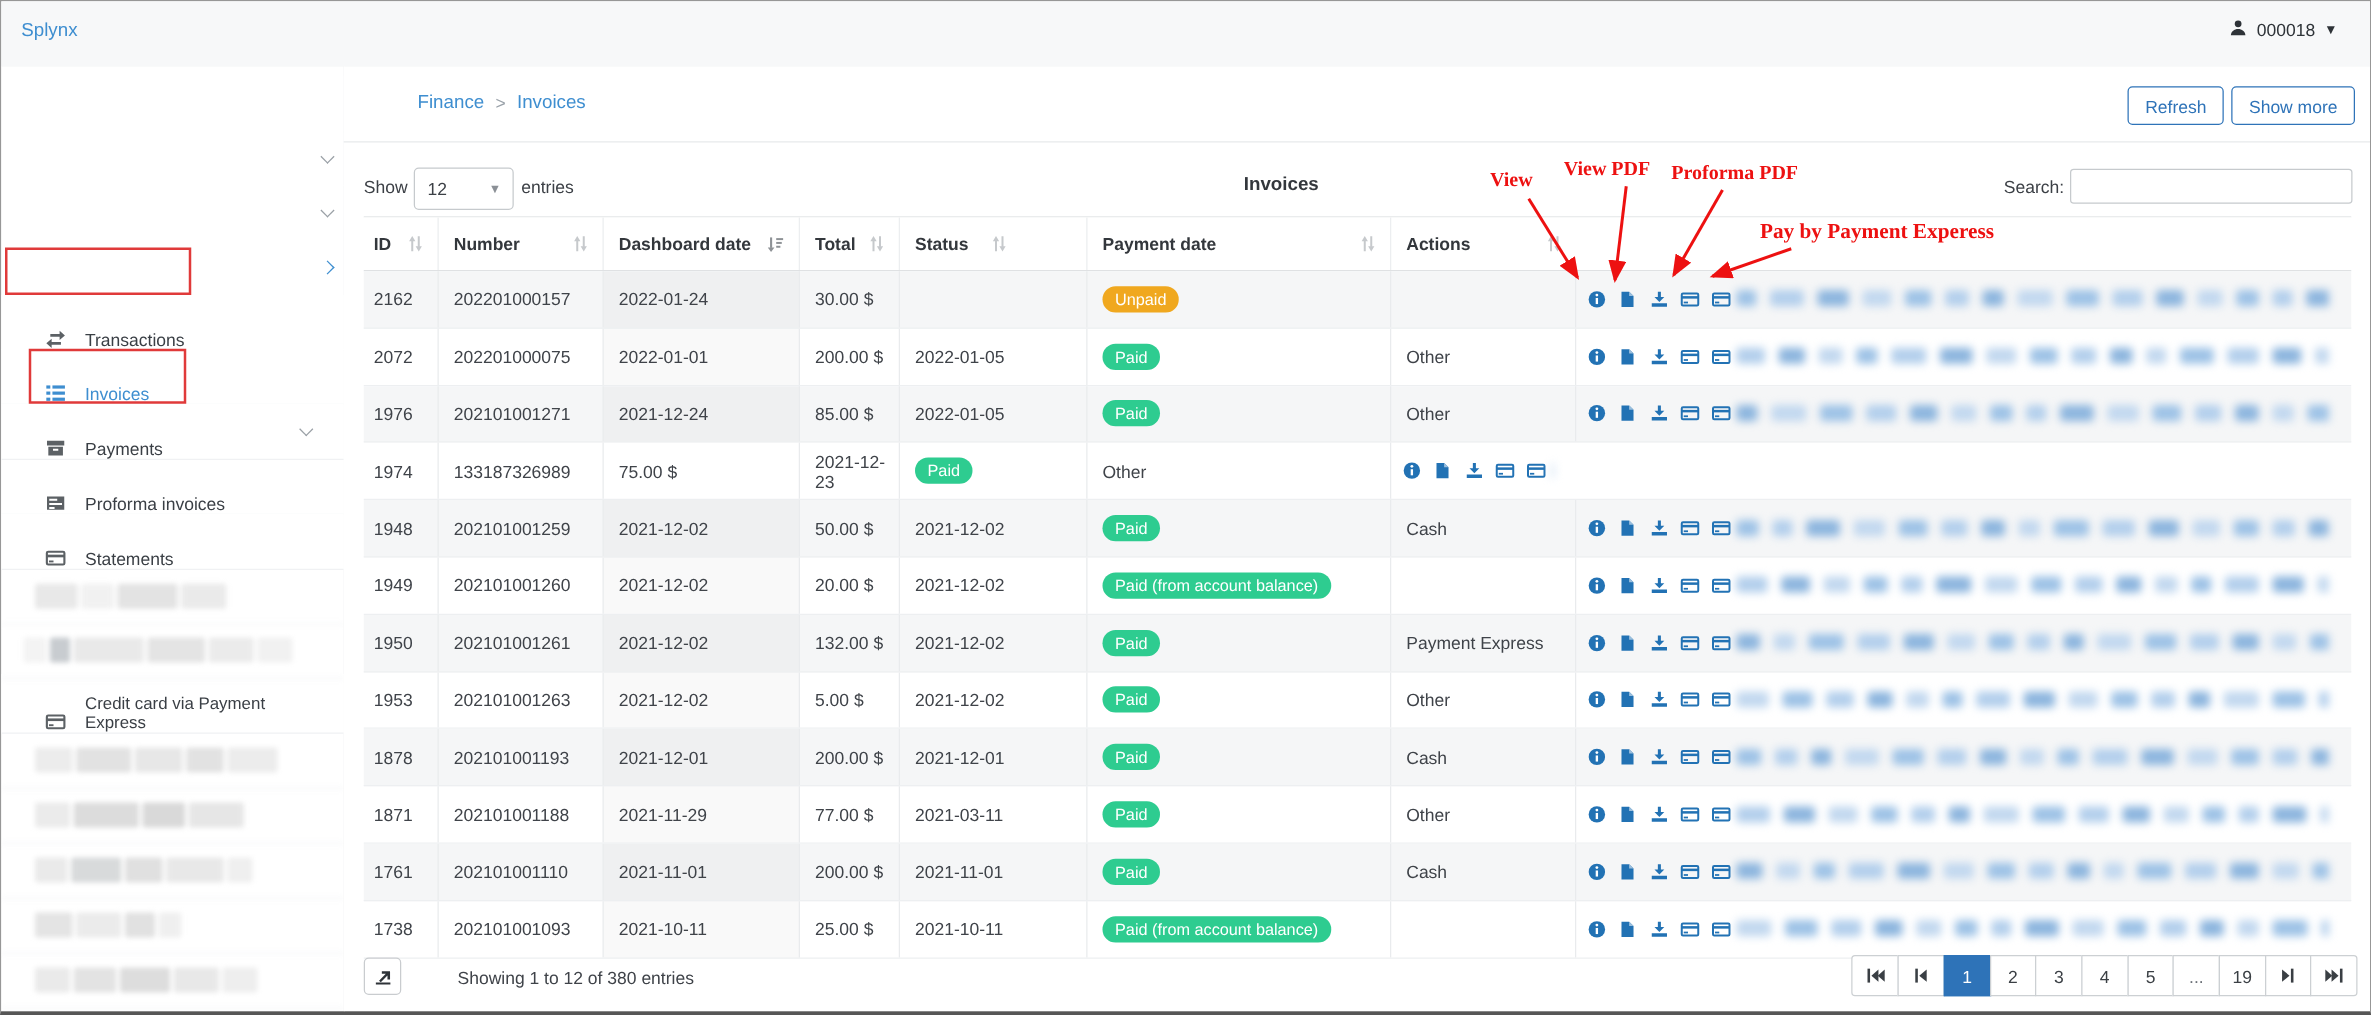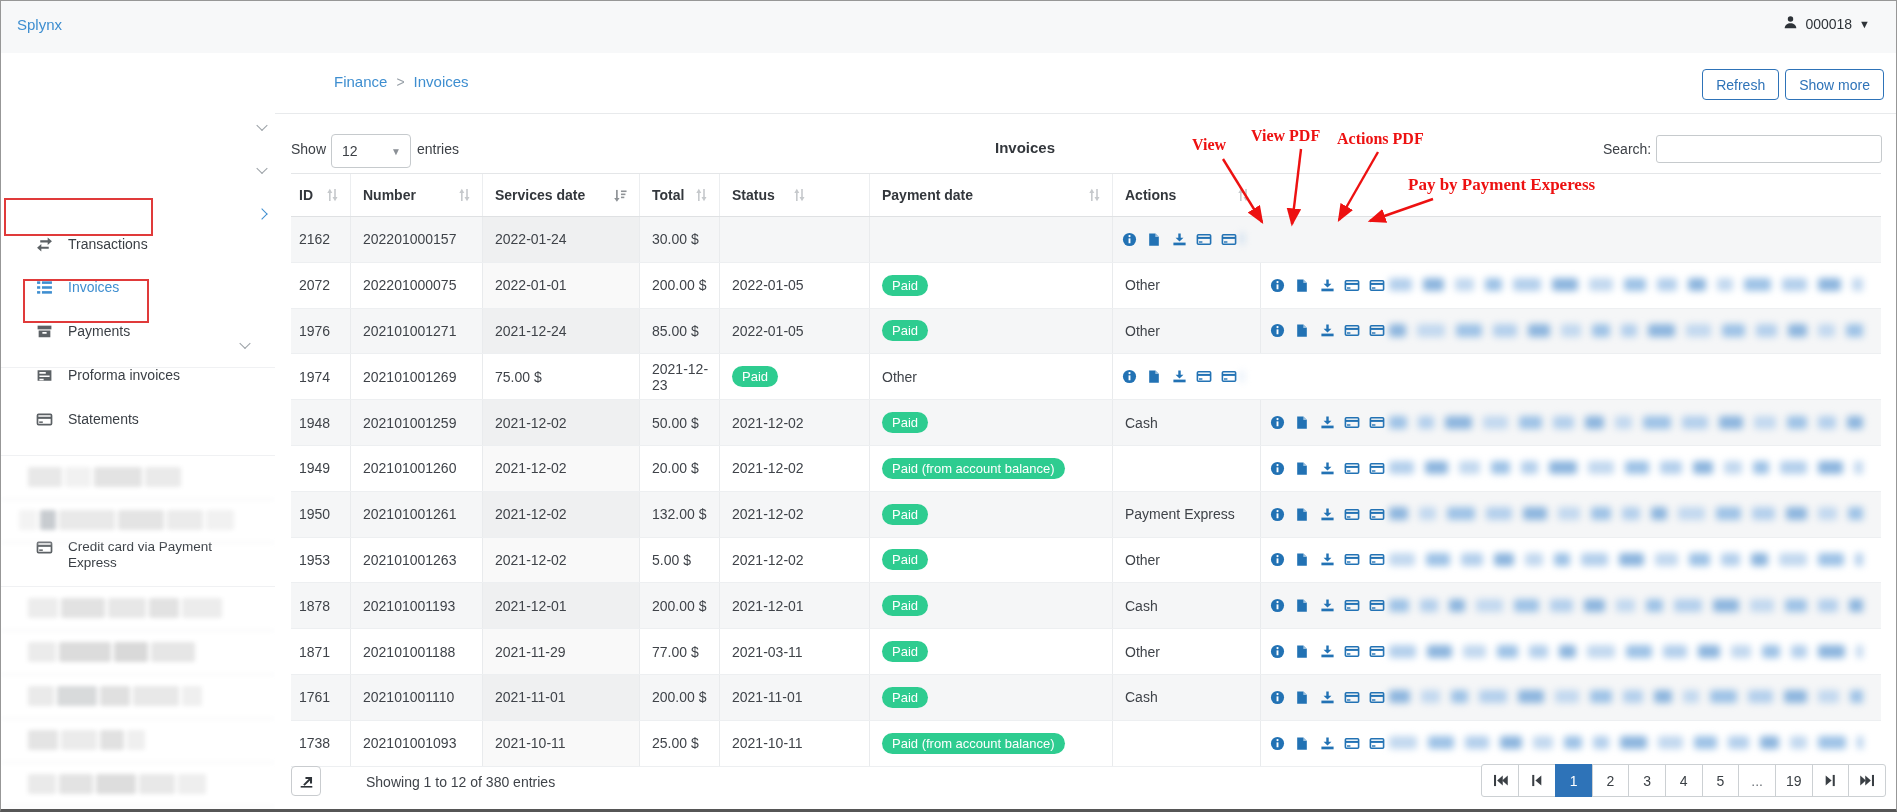--- a/index.html
+++ b/index.html
@@ -8,21 +8,21 @@
          border:1px solid #979797;border-bottom:3px solid #565656;background:#fff;overflow:hidden;}
 
   
   .topbar{position:absolute;left:0;top:0;right:0;height:52px;background:#f7f8f9;border-bottom:1px solid #e2e4e6;}
   .brand{position:absolute;left:16px;top:15px;font-size:15px;color:var(--link-blue,#3e8ed0);cursor:pointer;}
   .usermenu{position:absolute;right:26px;top:14px;display:flex;align-items:center;gap:7px;font-size:14px;color:#2e3338;cursor:pointer;}
   .usermenu .caret{font-size:11px;color:#2e3338;}
 
   
   .sidebar{position:absolute;left:0;top:52px;bottom:0;width:274px;background:#fff;border-right:1px solid #e7e8ea;}
-  .s-item{position:absolute;left:0;right:0;height:43.5px;display:flex;align-items:flex-start;
+  .s-item{position:absolute;left:0;right:0;height:43.5px;display:flex;align-items:flex-end;
           border-bottom:1px solid #f0f1f3;cursor:pointer;background:#fff;}
   .s-item .lbl{font-size:14px;color:#3a3f45;}
   .s-item.main{padding-left:17px;}
   .s-item.sub{padding-left:35px;}
   .s-item .ic{width:17px;height:17px;display:inline-flex;align-items:center;justify-content:center;
               color:#5c6165;margin-right:13px;flex:none;}
   .s-item.sub .ic{margin-right:15px;}
   .s-item.active .lbl,.s-item.active .ic{color:var(--link-blue,#3e8ed0);}
   .s-item.twoline{height:47px;}
   .s-item.twoline .lbl{font-size:13.5px;line-height:1.15;}
@@ -308,21 +308,21 @@
             <span class="sort">
               <svg viewBox="0 0 11 14" width="11" height="14" fill="#c6c9cc">
                 <rect x="2" y="4.5" width="1.6" height="8.5"></rect>
                 <path d="M2.8.8L5.3 5H.3z"></path>
                 <rect x="7.2" y="1" width="1.6" height="8.5"></rect>
                 <path d="M8 13.2L5.5 9h5z"></path>
               </svg>
             </span>
           </div>
           <div class="th">
-            <span>Services date</span>
+            <span>Dashboard date</span>
             <span class="sort">
               <svg viewBox="0 0 14 14" width="13" height="13" fill="#8e9296">
                 <rect x="2.2" y="1" width="1.8" height="9"></rect>
                 <path d="M3.1 13.6L.2 9.6h5.8z"></path>
                 <rect x="7.5" y="1.6" width="6" height="1.7"></rect>
                 <rect x="7.5" y="4.9" width="4.8" height="1.7"></rect>
                 <rect x="7.5" y="8.2" width="3.6" height="1.7"></rect>
               </svg>
             </span>
           </div>
@@ -371,20 +371,23 @@
             </span>
           </div>
         </div>
       <div id="tbody">
           <div class="trow drow">
             <div class="cell ">2162</div>
             <div class="cell ">202201000157</div>
             <div class="cell doc">2022-01-24</div>
             <div class="cell ">30.00 $</div>
             <div class="cell "></div>
+            <div class="cell">
+              <span class="badge" style="background: rgb(240, 168, 31);">Unpaid</span>
+            </div>
             <div class="cell"></div>
             <div class="cell actions">
               <span class="act-ic">
                 <svg viewBox="0 0 16 16" width="15" height="15">
                   <circle cx="8" cy="8" r="7" fill="currentColor"></circle>
                   <rect x="7" y="6.8" width="2" height="5.2" fill="#fff"></rect>
                   <circle cx="8" cy="4.3" r="1.2" fill="#fff"></circle>
                 </svg>
               </span>
               <span class="act-ic">
@@ -553,21 +556,21 @@
                 <i style="width: 23px; background: rgb(157, 194, 230);"></i>
                 <i style="width: 21px; background: rgb(179, 207, 236);"></i>
                 <i style="width: 19px; background: rgb(140, 181, 222);"></i>
                 <i style="width: 17px; background: rgb(194, 216, 239);"></i>
                 <i style="width: 28px; background: rgb(157, 194, 230);"></i>
               </div>
             </div>
           </div>
           <div class="trow drow">
             <div class="cell ">1974</div>
-            <div class="cell ">202101001269</div>
+            <div class="cell ">133187326989</div>
             <div class="cell ">75.00 $</div>
             <div class="cell ">2021-12-23</div>
             <div class="cell">
               <span class="badge" style="background: rgb(46, 204, 144);">Paid</span>
             </div>
             <div class="cell">Other</div>
             <div class="cell actions">
               <span class="act-ic">
                 <svg viewBox="0 0 16 16" width="15" height="15">
                   <circle cx="8" cy="8" r="7" fill="currentColor"></circle>
@@ -1170,21 +1173,21 @@
               <path d="M11.6 7L5.6 1.7v10.6z"></path>
               <rect x="12.8" y="1" width="2.2" height="12"></rect>
             </svg>
           </div>
         </div>
     </div>
   </div>
 
   <span class="ann" style="left:1191px;top:135px;font-size:16px;">View</span>
   <span class="ann" style="left:1250px;top:126px;font-size:16px;">View PDF</span>
-  <span class="ann" style="left:1336px;top:129px;font-size:16px;">Actions PDF</span>
+  <span class="ann" style="left:1336px;top:129px;font-size:16px;">Proforma PDF</span>
   <span class="ann" style="left:1407px;top:174px;font-size:17px;">Pay by Payment Experess</span>
 
   <svg class="ann-arrows" width="1897" height="812" viewBox="0 0 1897 812">
     <defs>
       <marker id="ah" markerWidth="9" markerHeight="8" refX="6.5" refY="3" orient="auto">
         <path d="M0 0L7.5 3L0 6z" fill="#ed1111"></path>
       </marker>
     </defs>
     <line x1="1222" y1="158" x2="1261" y2="221" stroke="#ed1111" stroke-width="2.4" marker-end="url(#ah)"></line>
     <line x1="1300" y1="148" x2="1291" y2="223" stroke="#ed1111" stroke-width="2.4" marker-end="url(#ah)"></line>

